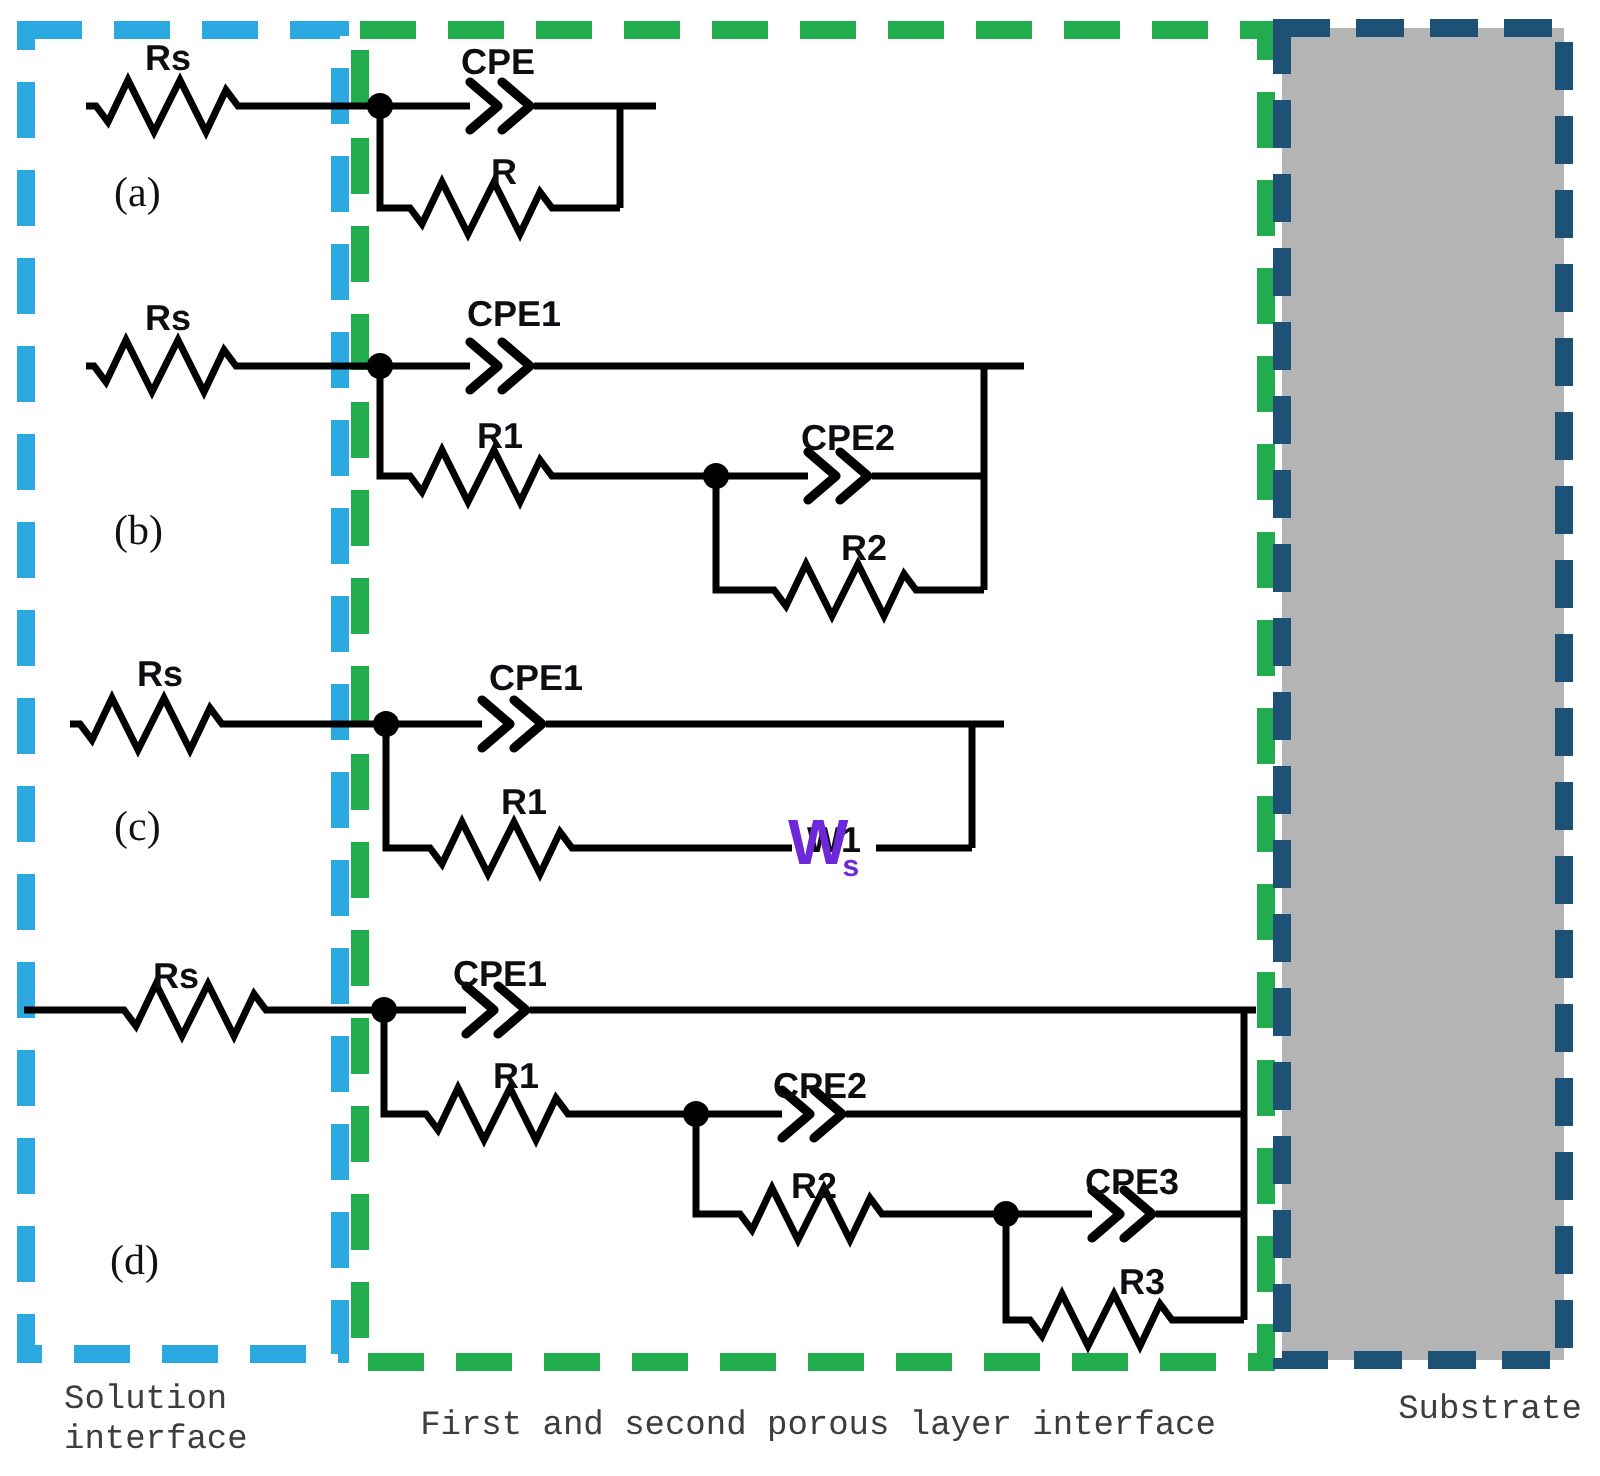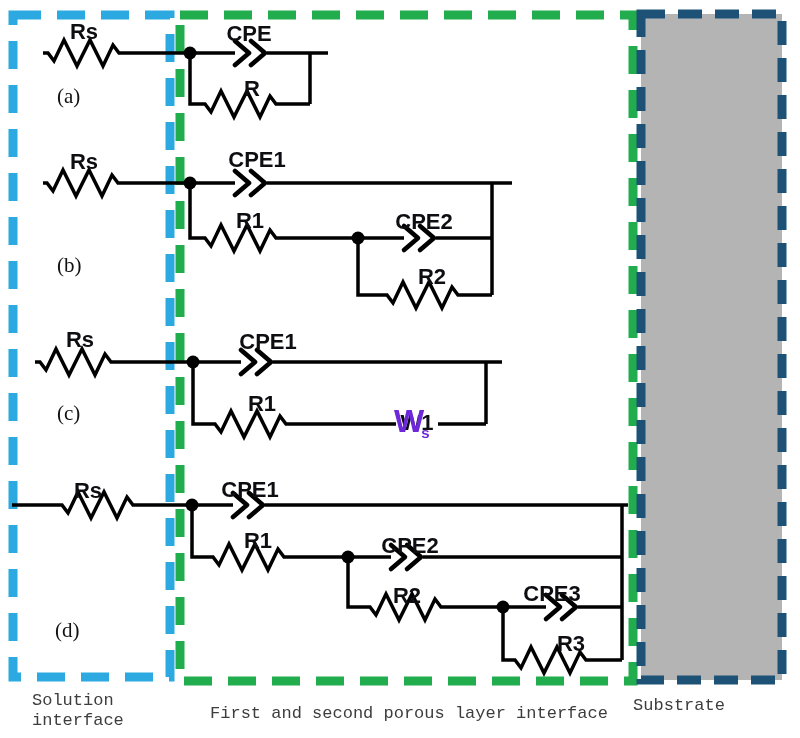--- a/index.html
+++ b/index.html
@@ -3,21 +3,21 @@
 <meta charset="utf-8">
 <style>
   html,body{margin:0;padding:0;background:#ffffff;}
   #canvas{position:relative;width:800px;height:738px;background:#ffffff;overflow:hidden;
           font-family:"Liberation Sans",sans-serif;}
   #circuit-svg{position:absolute;left:0;top:0;}
   .wires path{fill:none;stroke-width:3.5px;stroke-linecap:butt;stroke-linejoin:miter;}
   .chevrons path{fill:none;stroke-width:4.6px;stroke-linecap:round;stroke-linejoin:round;}
   .region-border{fill:none;}
   .lbl{position:absolute;font-family:"Liberation Sans",sans-serif;font-weight:700;
-       font-size:22px;color:#0e0e12;transform:translateX(-50%);white-space:nowrap;}
+       font-size:18px;color:#0e0e12;transform:translateX(-50%);white-space:nowrap;}
   .tag{position:absolute;font-family:"Liberation Serif",serif;font-weight:400;
        font-size:21px;color:#111111;white-space:nowrap;}
   .cap{position:absolute;font-family:"Liberation Mono","DejaVu Sans Mono",monospace;
        font-size:17px;color:#3d3d3d;white-space:nowrap;}
   .cap.centered{transform:translateX(-50%);font-family:Liberation Mono, monospace;}
   .warburg{position:absolute;left:394px;top:403px;color:#6d28d9;white-space:nowrap;}
   .warburg .w{font-family:"Liberation Sans",sans-serif;font-weight:700;font-size:32px;}
   .warburg .s{font-family:"Liberation Sans",sans-serif;font-weight:700;font-size:15px;
               position:relative;top:6px;left:-3px;}
 </style>
@@ -100,22 +100,22 @@
   <div class="lbl" style="left:262px;top:391px">R1</div>
   <div class="lbl" style="left:417px;top:410px">W1</div>
   <div class="tag" style="left:57px;top:401px">(c)</div>
   <div class="warburg"><span class="w">W</span><span class="s">s</span></div>
 
   <div class="lbl" style="left:88px;top:478px">Rs</div>
   <div class="lbl" style="left:250px;top:477px">CPE1</div>
   <div class="lbl" style="left:258px;top:528px">R1</div>
   <div class="lbl" style="left:410px;top:533px">CPE2</div>
   <div class="lbl" style="left:407px;top:583px">R2</div>
-  <div class="lbl" style="left:552px;top:581px">CPE3</div>
+  <div class="lbl" style="left:566px;top:581px">CPE3</div>
   <div class="lbl" style="left:571px;top:631px">R3</div>
   <div class="tag" style="left:55px;top:618px">(d)</div>
 
   <div class="cap" style="left:32px;top:691px">Solution</div>
   <div class="cap" style="left:32px;top:711px">interface</div>
   <div class="cap centered" style="left:409px;top:704px">First and second porous layer interface</div>
-  <div class="cap centered" style="left:679px;top:696px">Substrate</div>
+  <div class="cap centered" style="left:745px;top:696px">Substrate</div>
 
 </div>
 
 </body></html>

